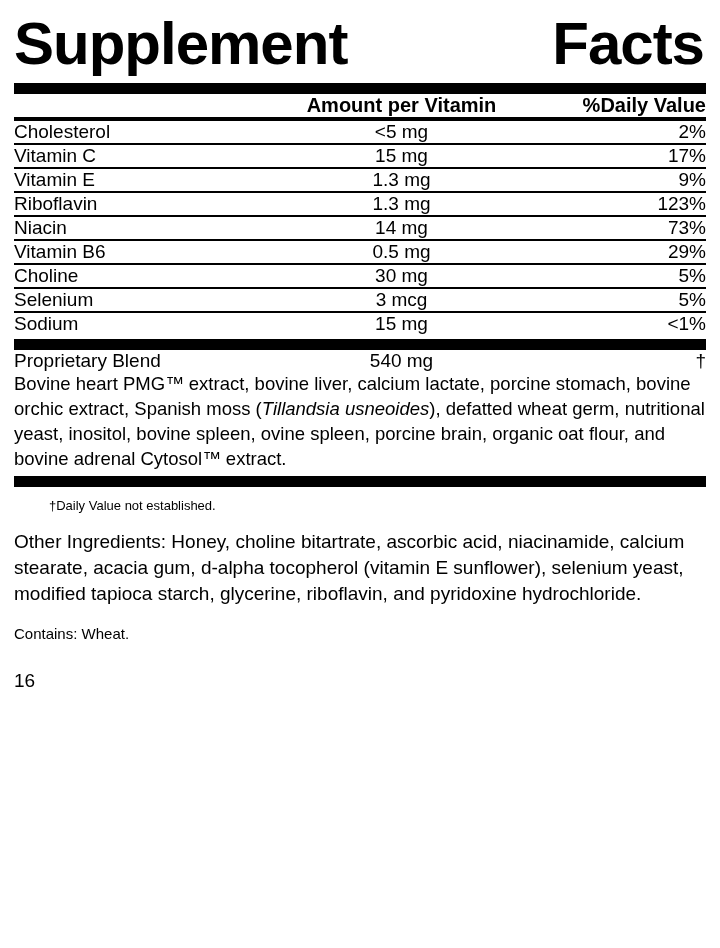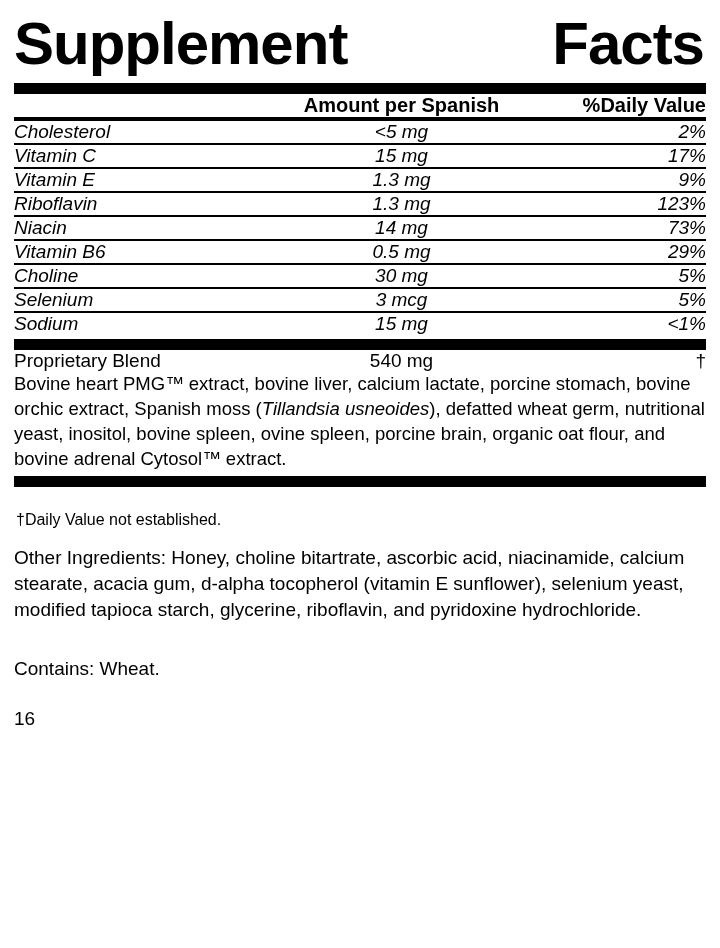--- a/index.html
+++ b/index.html
@@ -73,21 +73,20 @@
     font-weight: bold;
     font-size: 20px;
     padding: 5px 0 6px 0;
   }
   .col-name { width: 37%; text-align: left; }
   .col-amt  { width: 38%; text-align: center; }
   .col-dv   { width: 25%; text-align: right; }
   .nut-row td {
     padding: 5px 0 5px 0;
     border-top: 2px solid #000;
-    font-style: italic;
   }
   .nut-row:first-child td {
     border-top: none;
   }
   .nut-name  { text-align: left; }
   .nut-amt   { text-align: center; }
   .nut-dv    { text-align: right; }
 
   .blend-row td {
     padding: 6px 0 4px 0;
@@ -98,32 +97,33 @@
 
   .blend-desc {
     font-size: 18.5px;
     line-height: 1.35;
     padding: 1px 6px 6px 8px;
     text-align: left;
   }
   .blend-desc i { font-style: italic; }
 
   .daily-note {
-    font-size: 16px;
-    padding: 24px 0 0 2px;
+    font-size: 13px;
+    padding: 11px 0 0 2px;
+    margin-left: 33px;
   }
   
   .other-ing {
     margin-top: 16px;
     font-size: 19px;
     line-height: 1.38;
   }
   .contains {
-    margin-top: 34px;
-    font-size: 19px;
+    margin-top: 17px;
+    font-size: 15px;
   }
   .page-num {
     margin-top: 28px;
     font-size: 19px;
   }
 </style>
 </head>
 <body>
 
 <div class="page">
@@ -133,21 +133,21 @@
     <span class="word">Facts</span>
   </div>
 
 
   <div class="rule-thick"></div>
 
   <table class="facts">
     <tbody>
         <tr class="hdr-row">
       <th class="col-name"></th>
-      <th class="col-amt">Amount per Spanish</th>
+      <th class="col-amt">Amount per Vitamin</th>
       <th class="col-dv">%Daily Value</th>
     </tr>
   </tbody>
     </table>
 
   <div class="rule-medium"></div>
 
   <table class="facts">
     <tbody>
         <tr class="nut-row">

